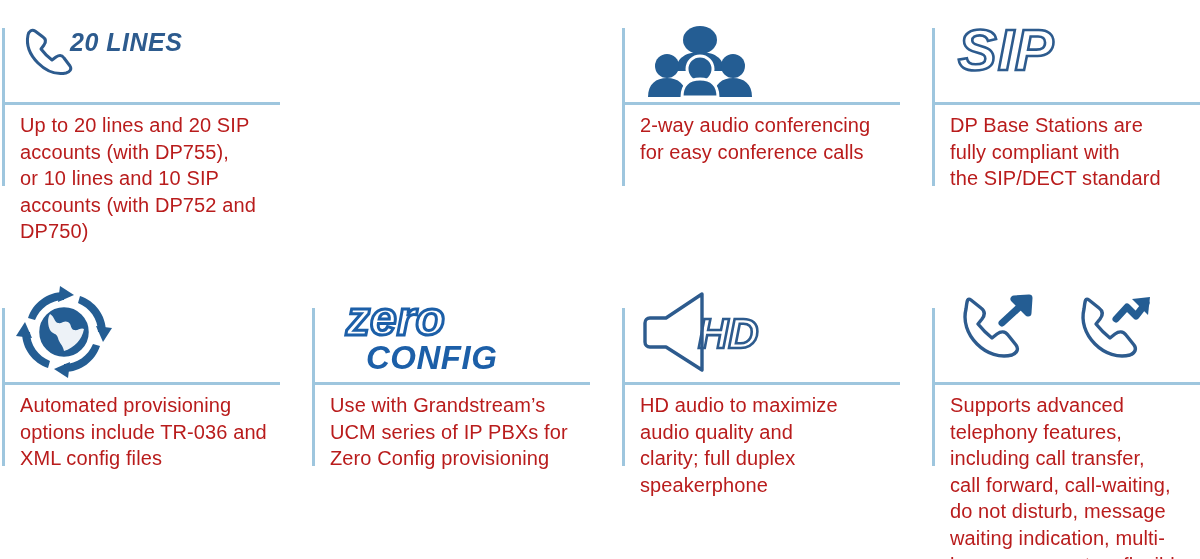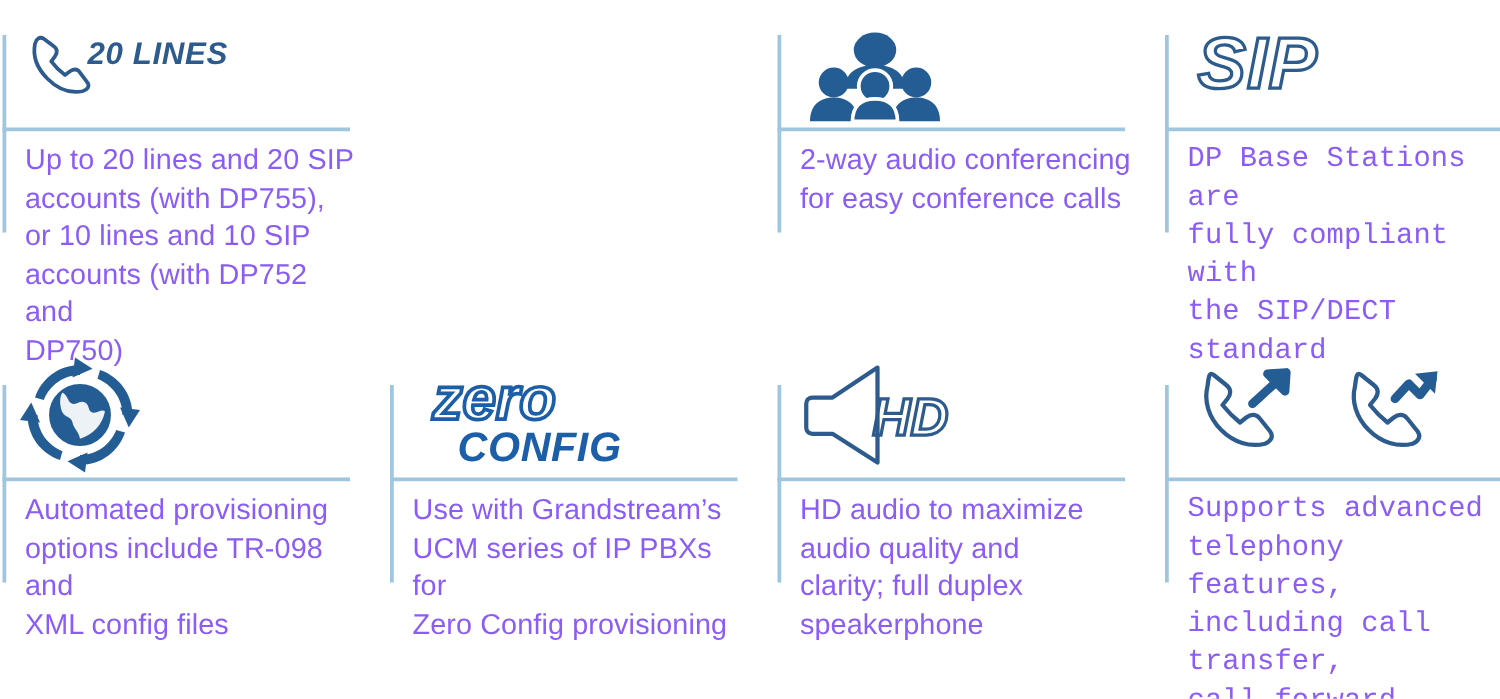--- a/index.html
+++ b/index.html
@@ -55,27 +55,27 @@
     width: 284px;
     height: 96px;
     display: flex;
     align-items: center;
   }
   .desc {
     position: absolute;
     left: 20px;
     top: 112px;
     width: 268px;
-    font-size: 23px;
+    font-size: 20px;
     line-height: 1.33;
-    color: #8b5cf6;
+    color: #b91c1c;
     letter-spacing: 0.1px;
     white-space: pre-line;
   }
-  .cell.c3 .desc { width: 250px; font-family: Liberation Mono, monospace; }
+  .cell.c3 .desc { width: 250px; }
 
   svg { display: block; overflow: visible; }
 </style>
 </head>
 <body>
 
 <div class="grid">
 
   <div class="cell c0 r0">
     <div class="rule-v"></div>
@@ -155,21 +155,21 @@
             <polygon points="98,44 89,58 82,42"></polygon>
             <path d="M50 88 C67 88 81 77 86 62 L79 60 C74 72 63 80 50 80 Z"></path>
             <polygon points="54,94 40,85 56,78"></polygon>
             <path d="M8 48 C8 65 19 79 34 84 L36 77 C24 72 16 61 16 48 Z"></path>
             <polygon points="2,52 11,38 18,54"></polygon>
           </g>
         </svg>
       </span>
     </div>
     <div class="desc">Automated provisioning
-options include TR-098 and
+options include TR-036 and
 XML config files</div>
   </div>
 
   <div class="cell c1 r1">
     <div class="rule-v"></div>
     <div class="rule-h"></div>
     <div class="icon-area">
       <span style="margin-left:20px;margin-top:4px">
         <svg width="140" height="86" viewBox="0 0 140 86">
           <text x="2" y="44" font-family="'Liberation Sans', sans-serif" font-size="48" font-weight="bold" font-style="italic" fill="none" stroke="#1c5fa8" stroke-width="3">zero</text>

